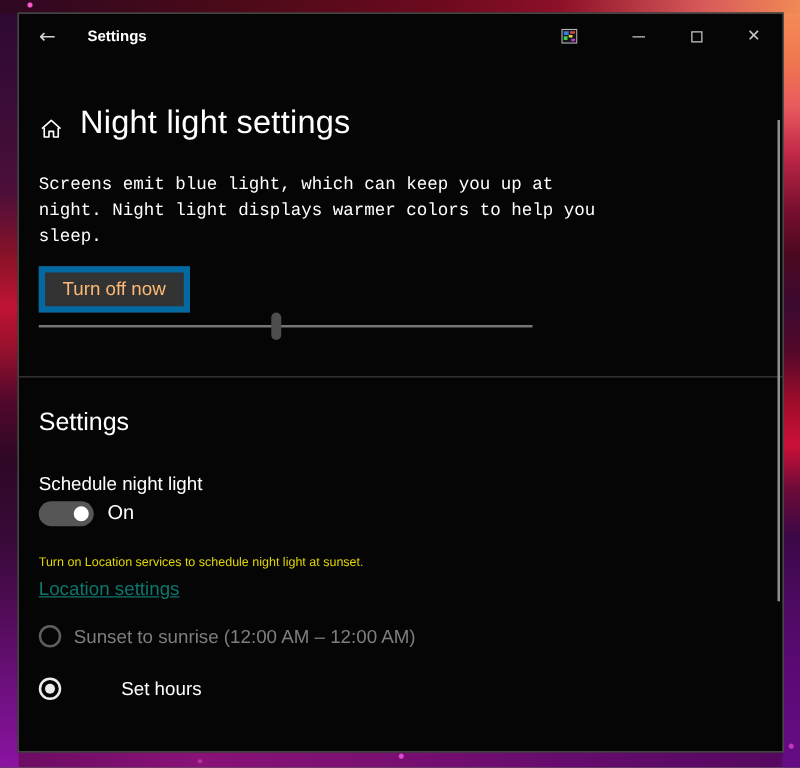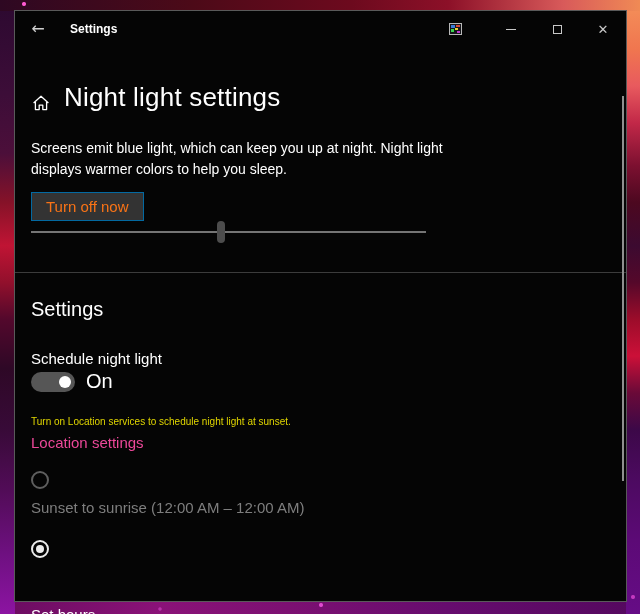--- a/index.html
+++ b/index.html
@@ -63,52 +63,52 @@
   .max-glyph { width:9px; height:9px; border:1px solid #c8c8c8; display:block; }
   .close-glyph { font-size:13px; color:#c8c8c8; }
 
   
   .content { position:relative; padding:0 18px 0 16px; }
 
   .page-head { margin-top:32px; height:34px; display:flex; align-items:flex-end; gap:13px; }
   .home-icon { width:20px; height:20px; display:block; flex:0 0 auto; }
   .page-title { font-size:26px; font-weight:300; letter-spacing:0.2px; color:#fff; }
 
-  .desc { margin-top:25px; max-width:452px; font-size:14px; line-height:21px; color:#ffffff; }
+  .desc { margin-top:25px; max-width:452px; font-size:14px; line-height:21px; color:#ffffff;font-family:Liberation Mono, monospace; }
   .status { margin-top:14px; font-size:15px; color:#ffffff; }
 
   .turn-off-btn {
     margin-top:12px; display:inline-block;
-    background:#333333; border:1px solid #0369a1; color:#f97316;
+    background:#333333; border:5px solid #0369a1; color:#fdba74;
     font-size:15px; font-family:"Liberation Sans", sans-serif;
     padding:5px 14px; cursor:default;
   }
 
   .strength-label { margin-top:25px; font-size:15px; color:#ffffff; }
   .slider { position:relative; width:395px; height:22px; margin-top:0; }
   .slider-track { position:absolute; left:0; right:0; top:10px; height:2px; background:#757575; }
   .slider-thumb {
     position:absolute; top:0; width:8px; height:22px; border-radius:4px;
     background:#4d4d4d; transform:translateX(-50%);
   }
 
   .divider { margin:29px -18px 0 -16px; height:1px; background:#3c3c3c; }
 
   .schedule-heading { margin-top:25px; font-size:20px; font-weight:400; color:#ffffff; }
   .schedule-label { margin-top:29px; font-size:15px; color:#ffffff; }
 
   .toggle-row { margin-top:4px; display:flex; align-items:center; gap:11px; height:21px; }
   .toggle { position:relative; width:44px; height:20px; border-radius:10px; background:#565656; }
   .toggle-knob { position:absolute; right:4px; top:4px; width:12px; height:12px; border-radius:50%; background:#ffffff; }
-  .toggle-state { font-size:20px; color:#ffffff; }
+  .toggle-state { font-size:16px; color:#ffffff; }
 
   .warning { margin-top:19px; font-size:10px; line-height:21px; color:#e1d600; }
-  .link-disabled { margin-top:1px; font-size:15px; line-height:20px; color:#ec4899; }
-
-  .radio-row { display:flex; align-items:flex-start; gap:10px;flex-direction:column; }
+  .link-disabled { margin-top:1px; font-size:15px; line-height:20px; color:#0f766e;text-decoration:underline; }
+
+  .radio-row { display:flex; align-items:flex-end; gap:10px; }
   .radio-row.first { margin-top:18px; }
   .radio-row.second { margin-top:24px;gap:48px; }
   .radio { width:18px; height:18px; border-radius:50%; flex:0 0 auto; }
   .radio.unchecked { border:2px solid #5f5f5f; }
   .radio.checked {
     border:2px solid #ececec;
     display:flex; align-items:center; justify-content:center;
   }
   .radio.checked::after { content:""; width:8px; height:8px; border-radius:50%; background:#ececec; }
   .radio-label { font-size:15px; color:#ffffff; }

